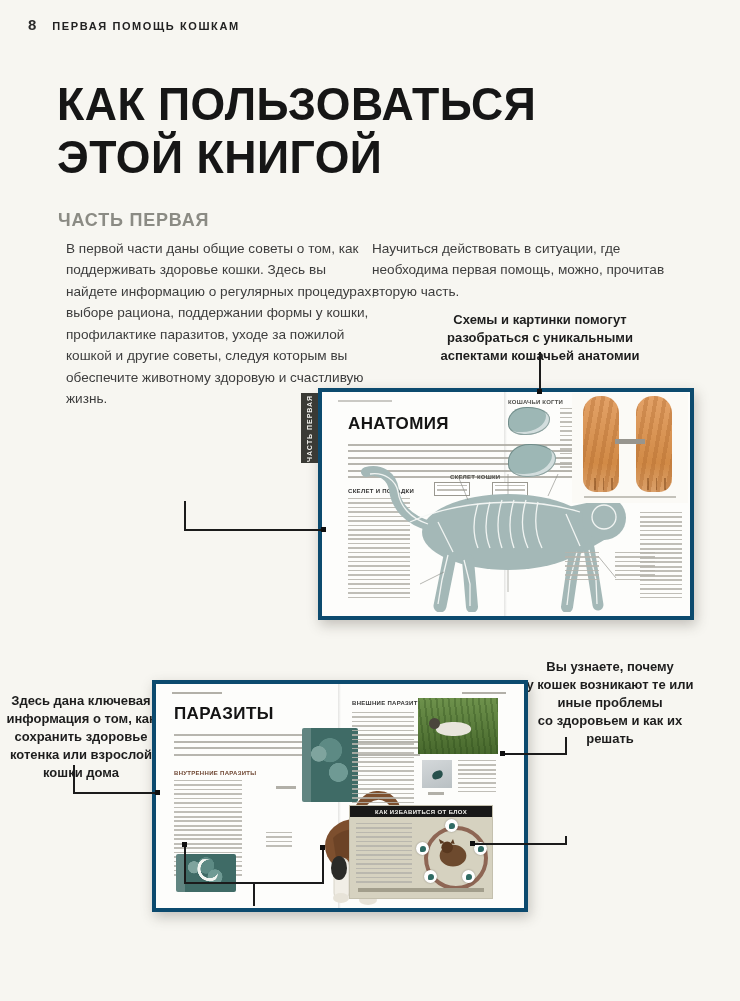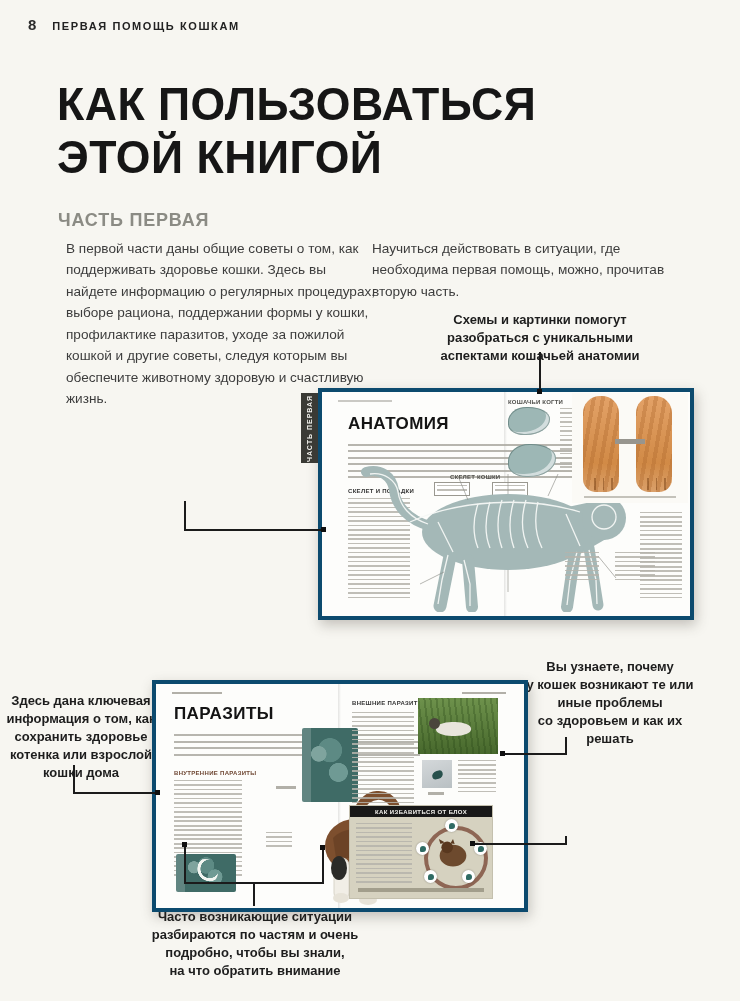--- a/index.html
+++ b/index.html
@@ -119,24 +119,20 @@
   <div class="callout" style="left:5px;top:692px;width:152px;">Здесь дана ключевая
 информация о том, как
 сохранить здоровье
 котенка или взрослой
 кошки дома</div>
   <div class="callout" style="left:505px;top:658px;width:210px;">Вы узнаете, почему
 у кошек возникают те или
 иные проблемы
 со здоровьем и как их
 решать</div>
-  <div class="callout" style="left:125px;top:908px;width:260px;">Часто возникающие ситуации
-разбираются по частям и очень
-подробно, чтобы вы знали,
-на что обратить внимание</div>
 
   <div class="lv" style="left:539px;top:352px;height:38px;"></div>
   <div class="dot" style="left:537px;top:389px;"></div>
 
   <div class="lv" style="left:184px;top:501px;height:29px;"></div>
   <div class="lh" style="left:184px;top:529px;width:140px;"></div>
   <div class="dot" style="left:321px;top:527px;"></div>
 
   <div class="lv" style="left:73px;top:765px;height:29px;"></div>
   <div class="lh" style="left:73px;top:792px;width:85px;"></div>

